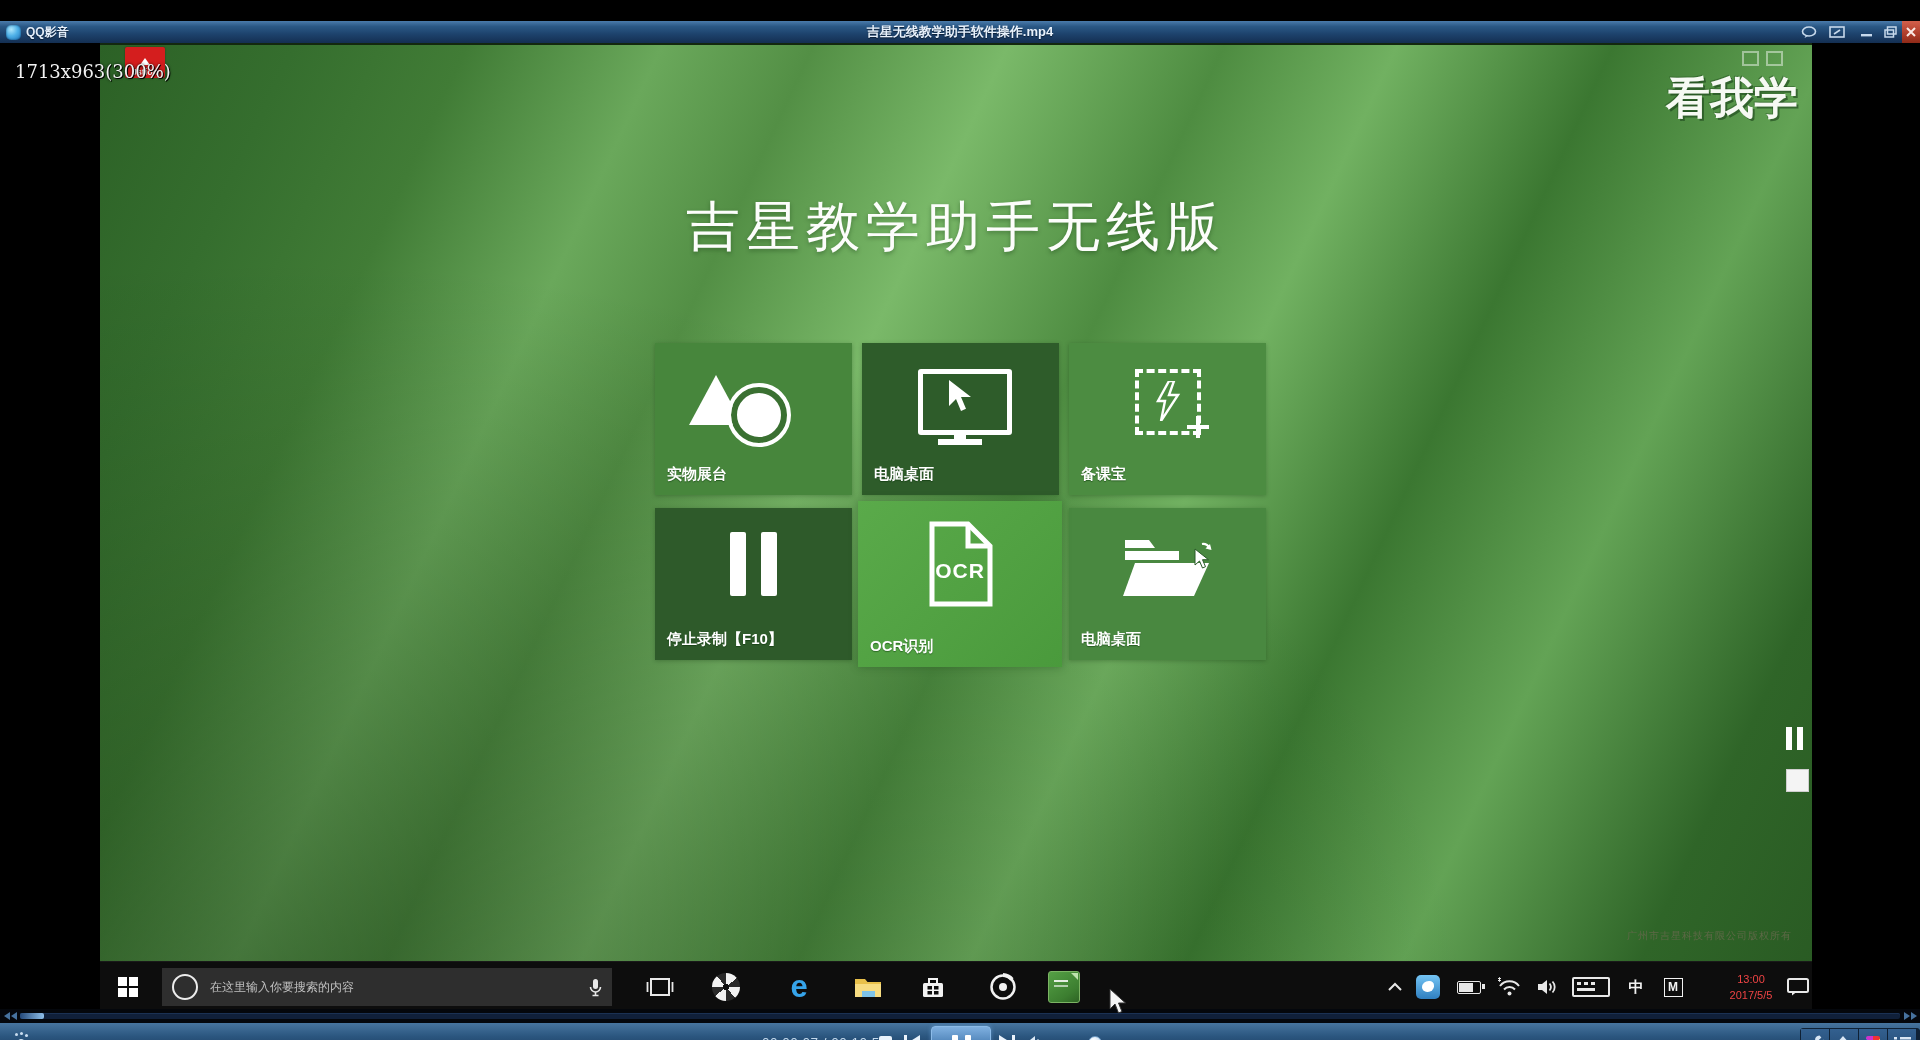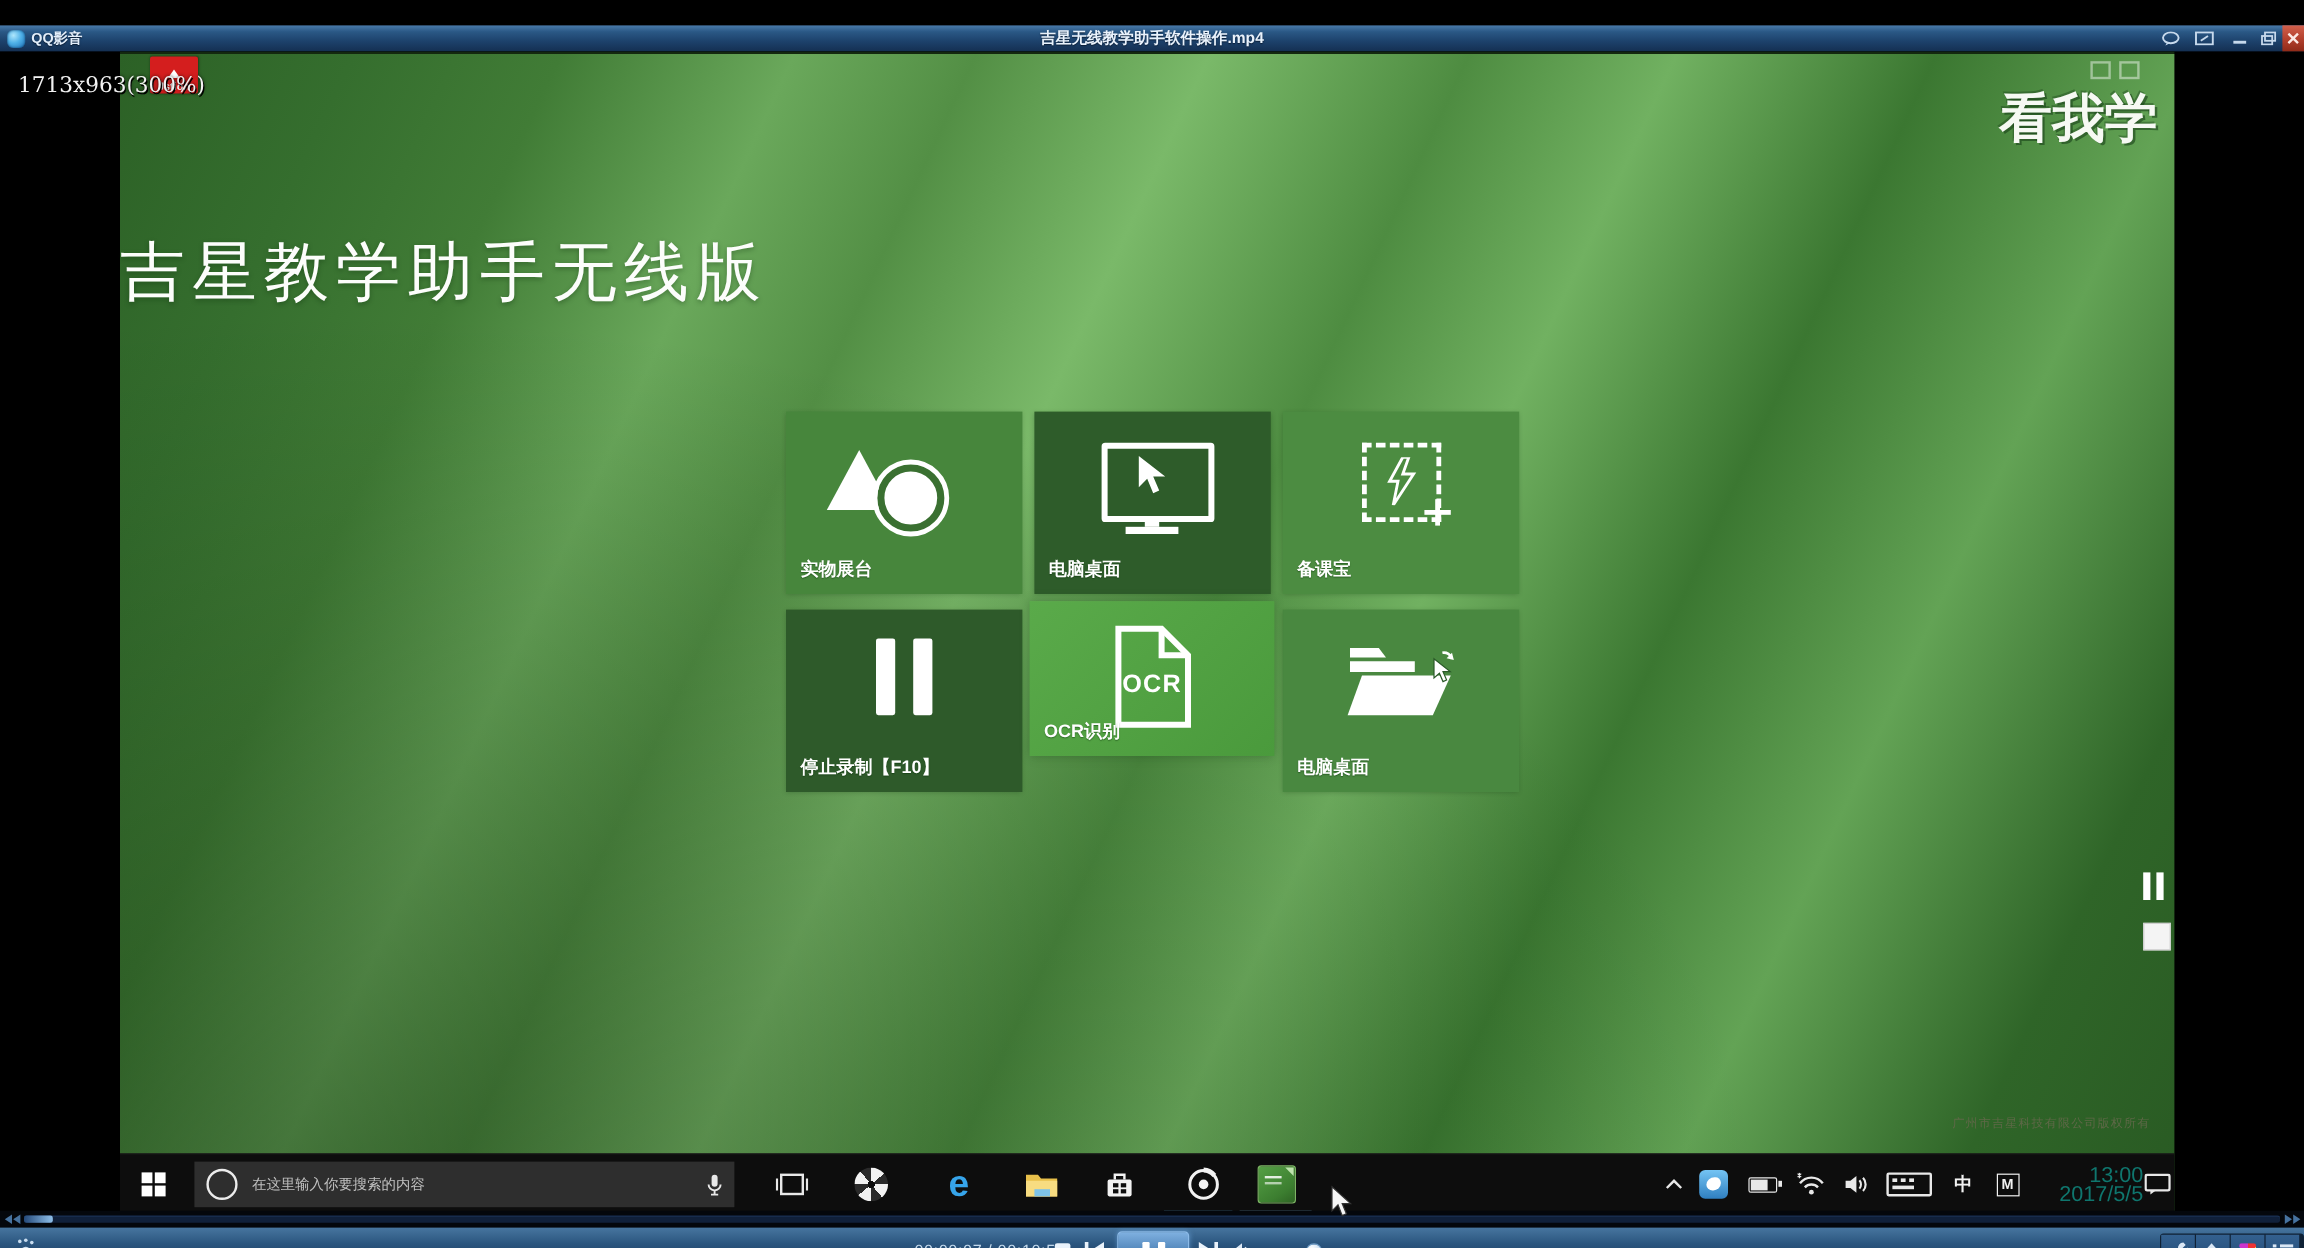--- a/index.html
+++ b/index.html
@@ -35,21 +35,21 @@
     text-shadow:1px 1px 0 #000,0 0 3px #000;z-index:6;}
   .watermark{right:14px;top:24px;font-size:44px;font-weight:700;color:#f6f9f3;
     text-shadow:2px 2px 0 rgba(25,65,25,.6),-1px -1px 0 rgba(25,65,25,.4);}
   .rec-ctl{top:6px;width:13px;height:11px;border:2px solid rgba(255,255,255,.45);}
   .jstion{left:25px;top:2px;width:40px;height:31px;background:#d41e1e;border-radius:2px;
     display:flex;flex-direction:column;align-items:center;justify-content:flex-end;
     box-shadow:0 0 2px rgba(0,0,0,.4);}
   .jstion::before{content:"";width:0;height:0;border-left:5px solid transparent;
     border-right:5px solid transparent;border-bottom:7px solid #fff;margin-bottom:2px;}
   .jstion-label{color:#fff;font-size:9px;font-weight:700;line-height:11px;}
-  .app-title{left:0;top:146px;width:1712px;text-align:left;color:#fcfdfb;
+  .app-title{left:0;top:146px;width:1712px;text-align:center;color:#fcfdfb;
     font-size:54px;letter-spacing:6px;text-shadow:0 2px 4px rgba(10,40,10,.35);}
   .copyright{right:20px;top:884px;font-size:10px;color:#5e6847;letter-spacing:1px;}
 
   
   .tile{width:197px;height:152px;box-shadow:0 1px 4px rgba(0,30,0,.25);}
   .tile-label{position:absolute;left:12px;bottom:11px;color:#fff;font-size:15px;font-weight:700;
     text-shadow:0 1px 1px rgba(0,40,0,.45);}
   .t-shapes-tri{left:34px;top:32px;width:0;height:0;border-left:27px solid transparent;
     border-right:27px solid transparent;border-bottom:50px solid #fff;}
   .t-shapes-circ{left:76px;top:44px;width:44px;height:44px;border-radius:50%;
@@ -88,21 +88,21 @@
   .edge-e{font-size:31px;font-weight:700;color:#36a4ea;line-height:30px;}
   .greenapp{width:30px;height:30px;border-radius:3px;border:1px solid #7cb464;
     background:linear-gradient(145deg,#55a045 0%,#3c7e30 70%,#2e6424 100%);position:relative;}
   .greenapp::before{content:"";position:absolute;left:5px;top:8px;width:14px;height:2px;background:rgba(255,255,255,.85);
     box-shadow:0 5px 0 rgba(255,255,255,.6);}
   .greenapp::after{content:"";position:absolute;right:1px;top:1px;border-left:7px solid transparent;
     border-top:7px solid #bfe3ae;}
   .tray-txt{color:#f2f2f2;font-size:15px;font-weight:700;}
   .ime-m{width:17px;height:17px;border:1.5px solid #f2f2f2;display:flex;align-items:center;
     justify-content:center;color:#f2f2f2;font-size:12px;font-weight:700;}
-  .clock{color:#0f766e;font-size:18px;text-align:right;line-height:16px;}
+  .clock{color:#ef4444;font-size:11px;text-align:center;line-height:16px;}
   .ico-batt{width:22px;height:11px;border:1.5px solid #e8e8e8;border-radius:2px;position:relative;}
   .ico-batt::before{content:"";position:absolute;left:1px;top:1px;bottom:1px;width:62%;background:#e8e8e8;}
   .ico-batt::after{content:"";position:absolute;right:-4.5px;top:2px;width:2.5px;height:5px;background:#e8e8e8;}
   .kbd-ico{width:34px;height:16px;border:2px solid #e8e8e8;border-radius:2px;background:
     linear-gradient(#e8e8e8,#e8e8e8) 3px 3px/4px 3px no-repeat,
     linear-gradient(#e8e8e8,#e8e8e8) 10px 3px/4px 3px no-repeat,
     linear-gradient(#e8e8e8,#e8e8e8) 17px 3px/4px 3px no-repeat,
     linear-gradient(#e8e8e8,#e8e8e8) 3px 9px/18px 3px no-repeat;}
   .blue-tray{width:24px;height:24px;border-radius:5px;
     background:linear-gradient(#74c4f4,#2f7fc0);position:relative;}
@@ -257,21 +257,21 @@
         <div class="a t-plus-v"></div>
         <span class="tile-label">备课宝</span>
       </div>
 
       <div class="a tile" style="left:555px;top:463px;background:#2e5a2a;">
         <div class="a t-pausebar" style="left:75px;"></div>
         <div class="a t-pausebar" style="left:106px;"></div>
         <span class="tile-label">停止录制【F10】</span>
       </div>
 
-      <div class="a" style="left:758px;top:456px;width:204px;height:129px;z-index:2;
+      <div class="a" style="left:758px;top:456px;width:204px;height:166px;z-index:2;
             background:linear-gradient(135deg,#5aaa4a 0%,#4a9a3c 100%);box-shadow:0 0 8px rgba(20,60,20,.35);text-decoration:underline;">
         <svg width="76" height="92" style="position:absolute;left:64px;top:18px;">
           <path d="M10,5 h36 l22,22 v58 h-58 z" fill="none" stroke="#fff" stroke-width="5"></path>
           <path d="M46,5 v22 h22" fill="none" stroke="#fff" stroke-width="5"></path>
         </svg>
         <span class="a t-ocrtext">OCR</span>
         <span class="tile-label">OCR识别</span>
       </div>
 
       <div class="a tile" style="left:969px;top:463px;background:#498840;">

